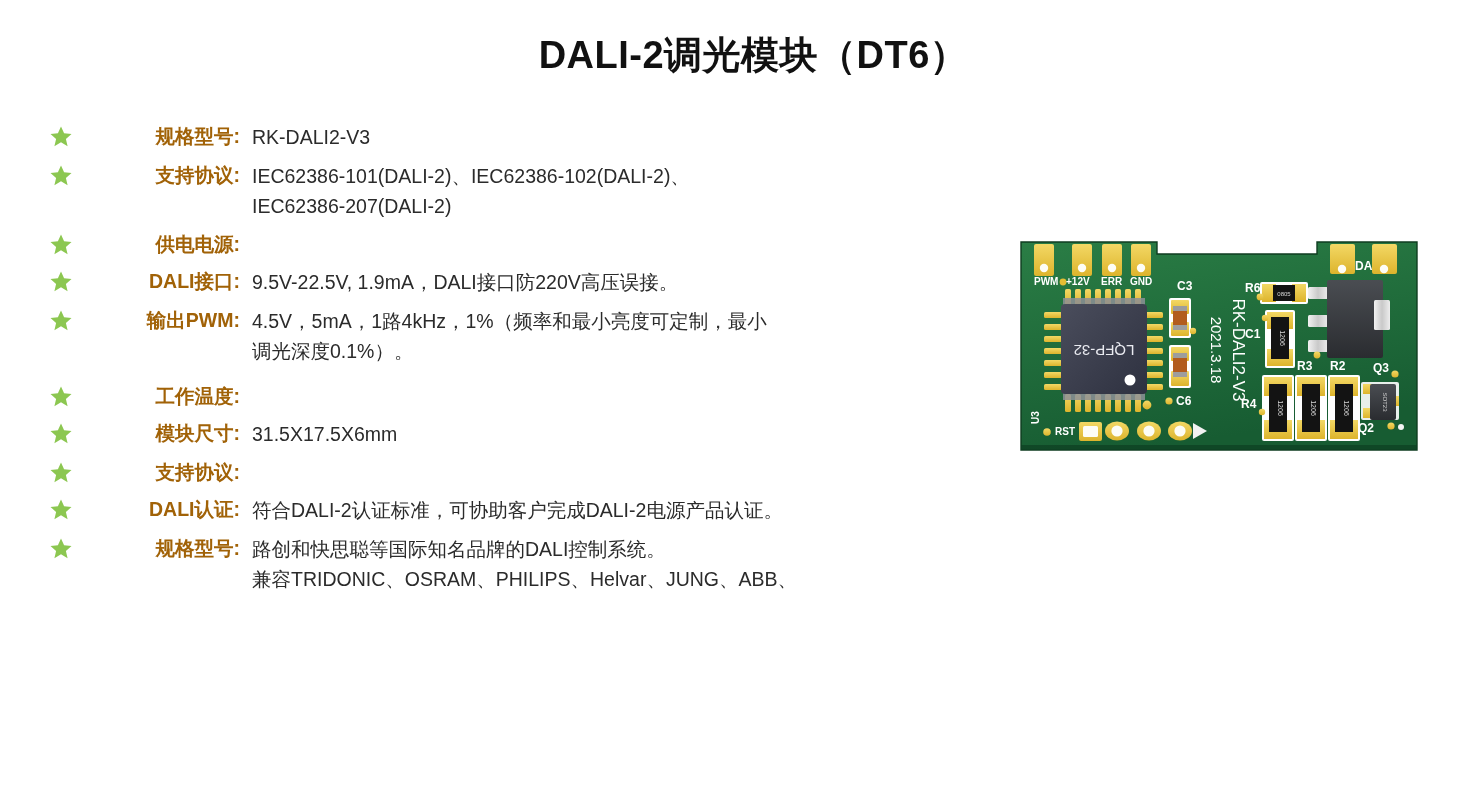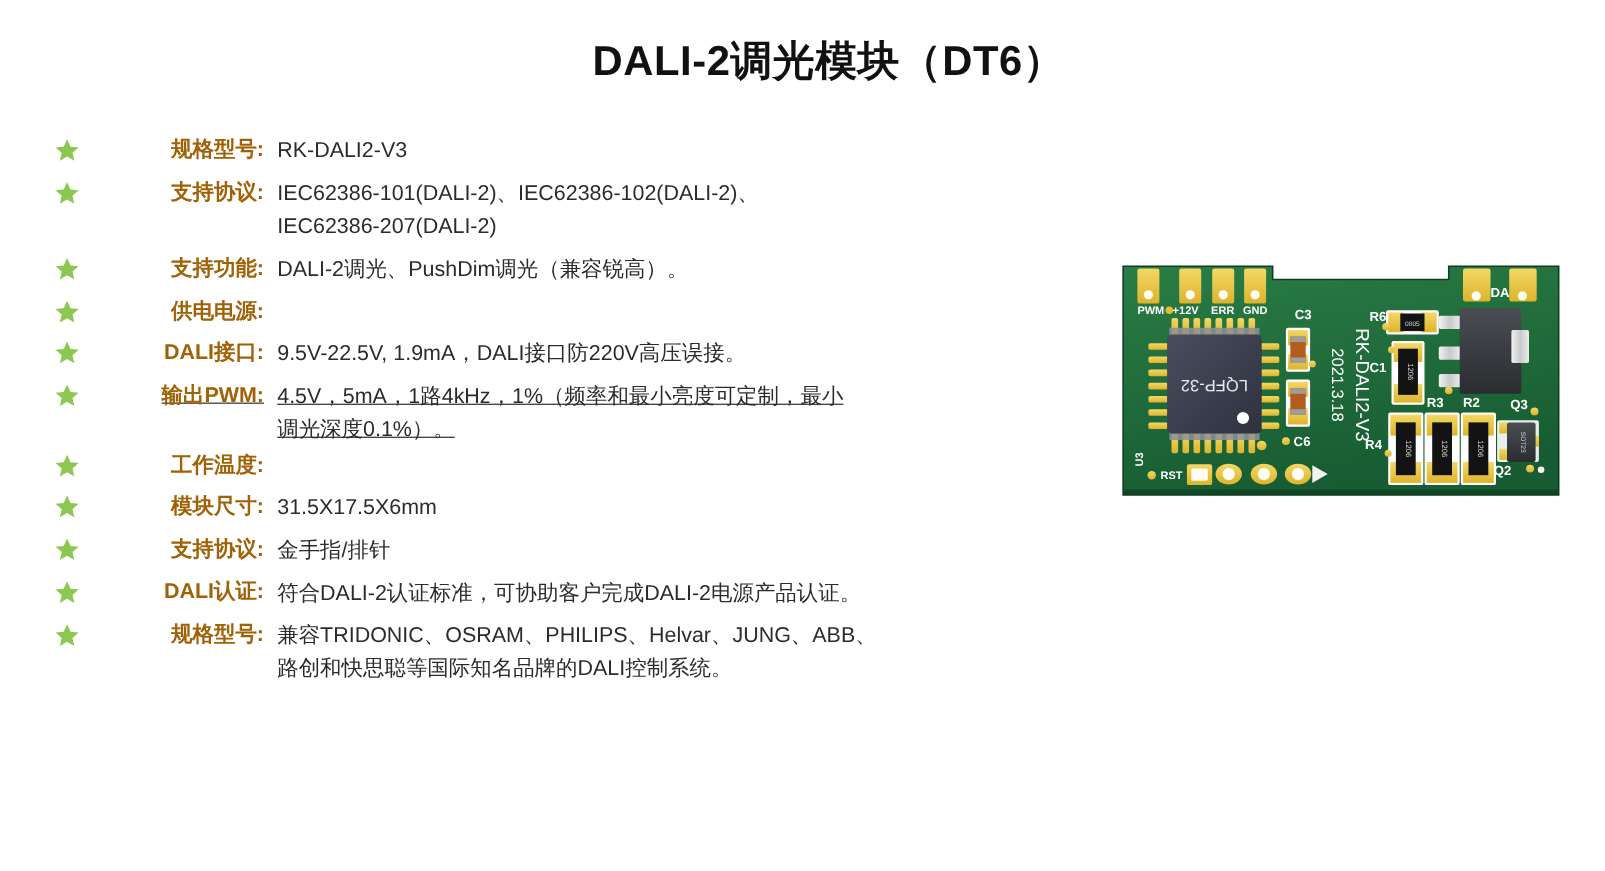--- a/index.html
+++ b/index.html
@@ -61,21 +61,21 @@
   }
   .spec-value {
     flex: 1 1 auto;
     padding-left: 8px;
     font-size: 19.5px;
     line-height: 30px;
     color: #2b2b2b;
     font-weight: 400;
   }
   .spec-value .vline { display: block; white-space: nowrap; }
-  .spec-row.gap-after { margin-bottom: 4px; text-decoration: underline; }
+  .spec-row.gap-after { margin-bottom: 16px; }
 
   
   #pcb-figure {
     position: absolute;
     left: 1017px; top: 232px;
     width: 404px; height: 228px;
   }
   #pcb-figure svg { display:block; }
 </style>
 </head>
@@ -103,31 +103,20 @@
           <polygon points="11,0.5 14.1,7.3 21.5,8.0 15.9,12.9 17.6,20.2 11,16.3 4.4,20.2 6.1,12.9 0.5,8.0 7.9,7.3" fill="#8cc751"></polygon>
         </svg>
     </span>
     <span class="spec-label">支持协议:</span>
     <span class="spec-value">
       <span class="vline">IEC62386-101(DALI-2)、IEC62386-102(DALI-2)、</span>
       <span class="vline">IEC62386-207(DALI-2)</span>
     </span>
   </div>
 
-  <div class="spec-row">
-    <span class="star-icon">
-      <svg width="22" height="21" viewBox="0 0 22 21">
-          <polygon points="11,0.5 14.1,7.3 21.5,8.0 15.9,12.9 17.6,20.2 11,16.3 4.4,20.2 6.1,12.9 0.5,8.0 7.9,7.3" fill="#8cc751"></polygon>
-        </svg>
-    </span>
-    <span class="spec-label">支持功能:</span>
-    <span class="spec-value">
-      <span class="vline">DALI-2调光、PushDim调光（兼容锐高）。</span>
-    </span>
-  </div>
 
   <div class="spec-row">
     <span class="star-icon">
       <svg width="22" height="21" viewBox="0 0 22 21">
           <polygon points="11,0.5 14.1,7.3 21.5,8.0 15.9,12.9 17.6,20.2 11,16.3 4.4,20.2 6.1,12.9 0.5,8.0 7.9,7.3" fill="#8cc751"></polygon>
         </svg>
     </span>
     <span class="spec-label">供电电源:</span>
   </div>
 
@@ -177,23 +166,20 @@
     </span>
   </div>
 
   <div class="spec-row">
     <span class="star-icon">
       <svg width="22" height="21" viewBox="0 0 22 21">
           <polygon points="11,0.5 14.1,7.3 21.5,8.0 15.9,12.9 17.6,20.2 11,16.3 4.4,20.2 6.1,12.9 0.5,8.0 7.9,7.3" fill="#8cc751"></polygon>
         </svg>
     </span>
     <span class="spec-label">支持协议:</span>
-    <span class="spec-value">
-      <span class="vline">金手指/排针</span>
-    </span>
   </div>
 
   <div class="spec-row">
     <span class="star-icon">
       <svg width="22" height="21" viewBox="0 0 22 21">
           <polygon points="11,0.5 14.1,7.3 21.5,8.0 15.9,12.9 17.6,20.2 11,16.3 4.4,20.2 6.1,12.9 0.5,8.0 7.9,7.3" fill="#8cc751"></polygon>
         </svg>
     </span>
     <span class="spec-label">DALI认证:</span>
     <span class="spec-value">
@@ -202,22 +188,22 @@
   </div>
 
   <div class="spec-row">
     <span class="star-icon">
       <svg width="22" height="21" viewBox="0 0 22 21">
           <polygon points="11,0.5 14.1,7.3 21.5,8.0 15.9,12.9 17.6,20.2 11,16.3 4.4,20.2 6.1,12.9 0.5,8.0 7.9,7.3" fill="#8cc751"></polygon>
         </svg>
     </span>
     <span class="spec-label">规格型号:</span>
     <span class="spec-value">
+      <span class="vline">路创和快思聪等国际知名品牌的DALI控制系统。</span>
       <span class="vline">兼容TRIDONIC、OSRAM、PHILIPS、Helvar、JUNG、ABB、</span>
-      <span class="vline">路创和快思聪等国际知名品牌的DALI控制系统。</span>
     </span>
   </div>
 
 </div>
 
 <div id="pcb-figure">
 <svg width="404" height="228" viewBox="0 0 404 228" xmlns="http://www.w3.org/2000/svg">
   <defs>
     <linearGradient id="maskGrad" x1="0" y1="0" x2="0.3" y2="1">
       <stop offset="0%" stop-color="#2a7d45"></stop>

